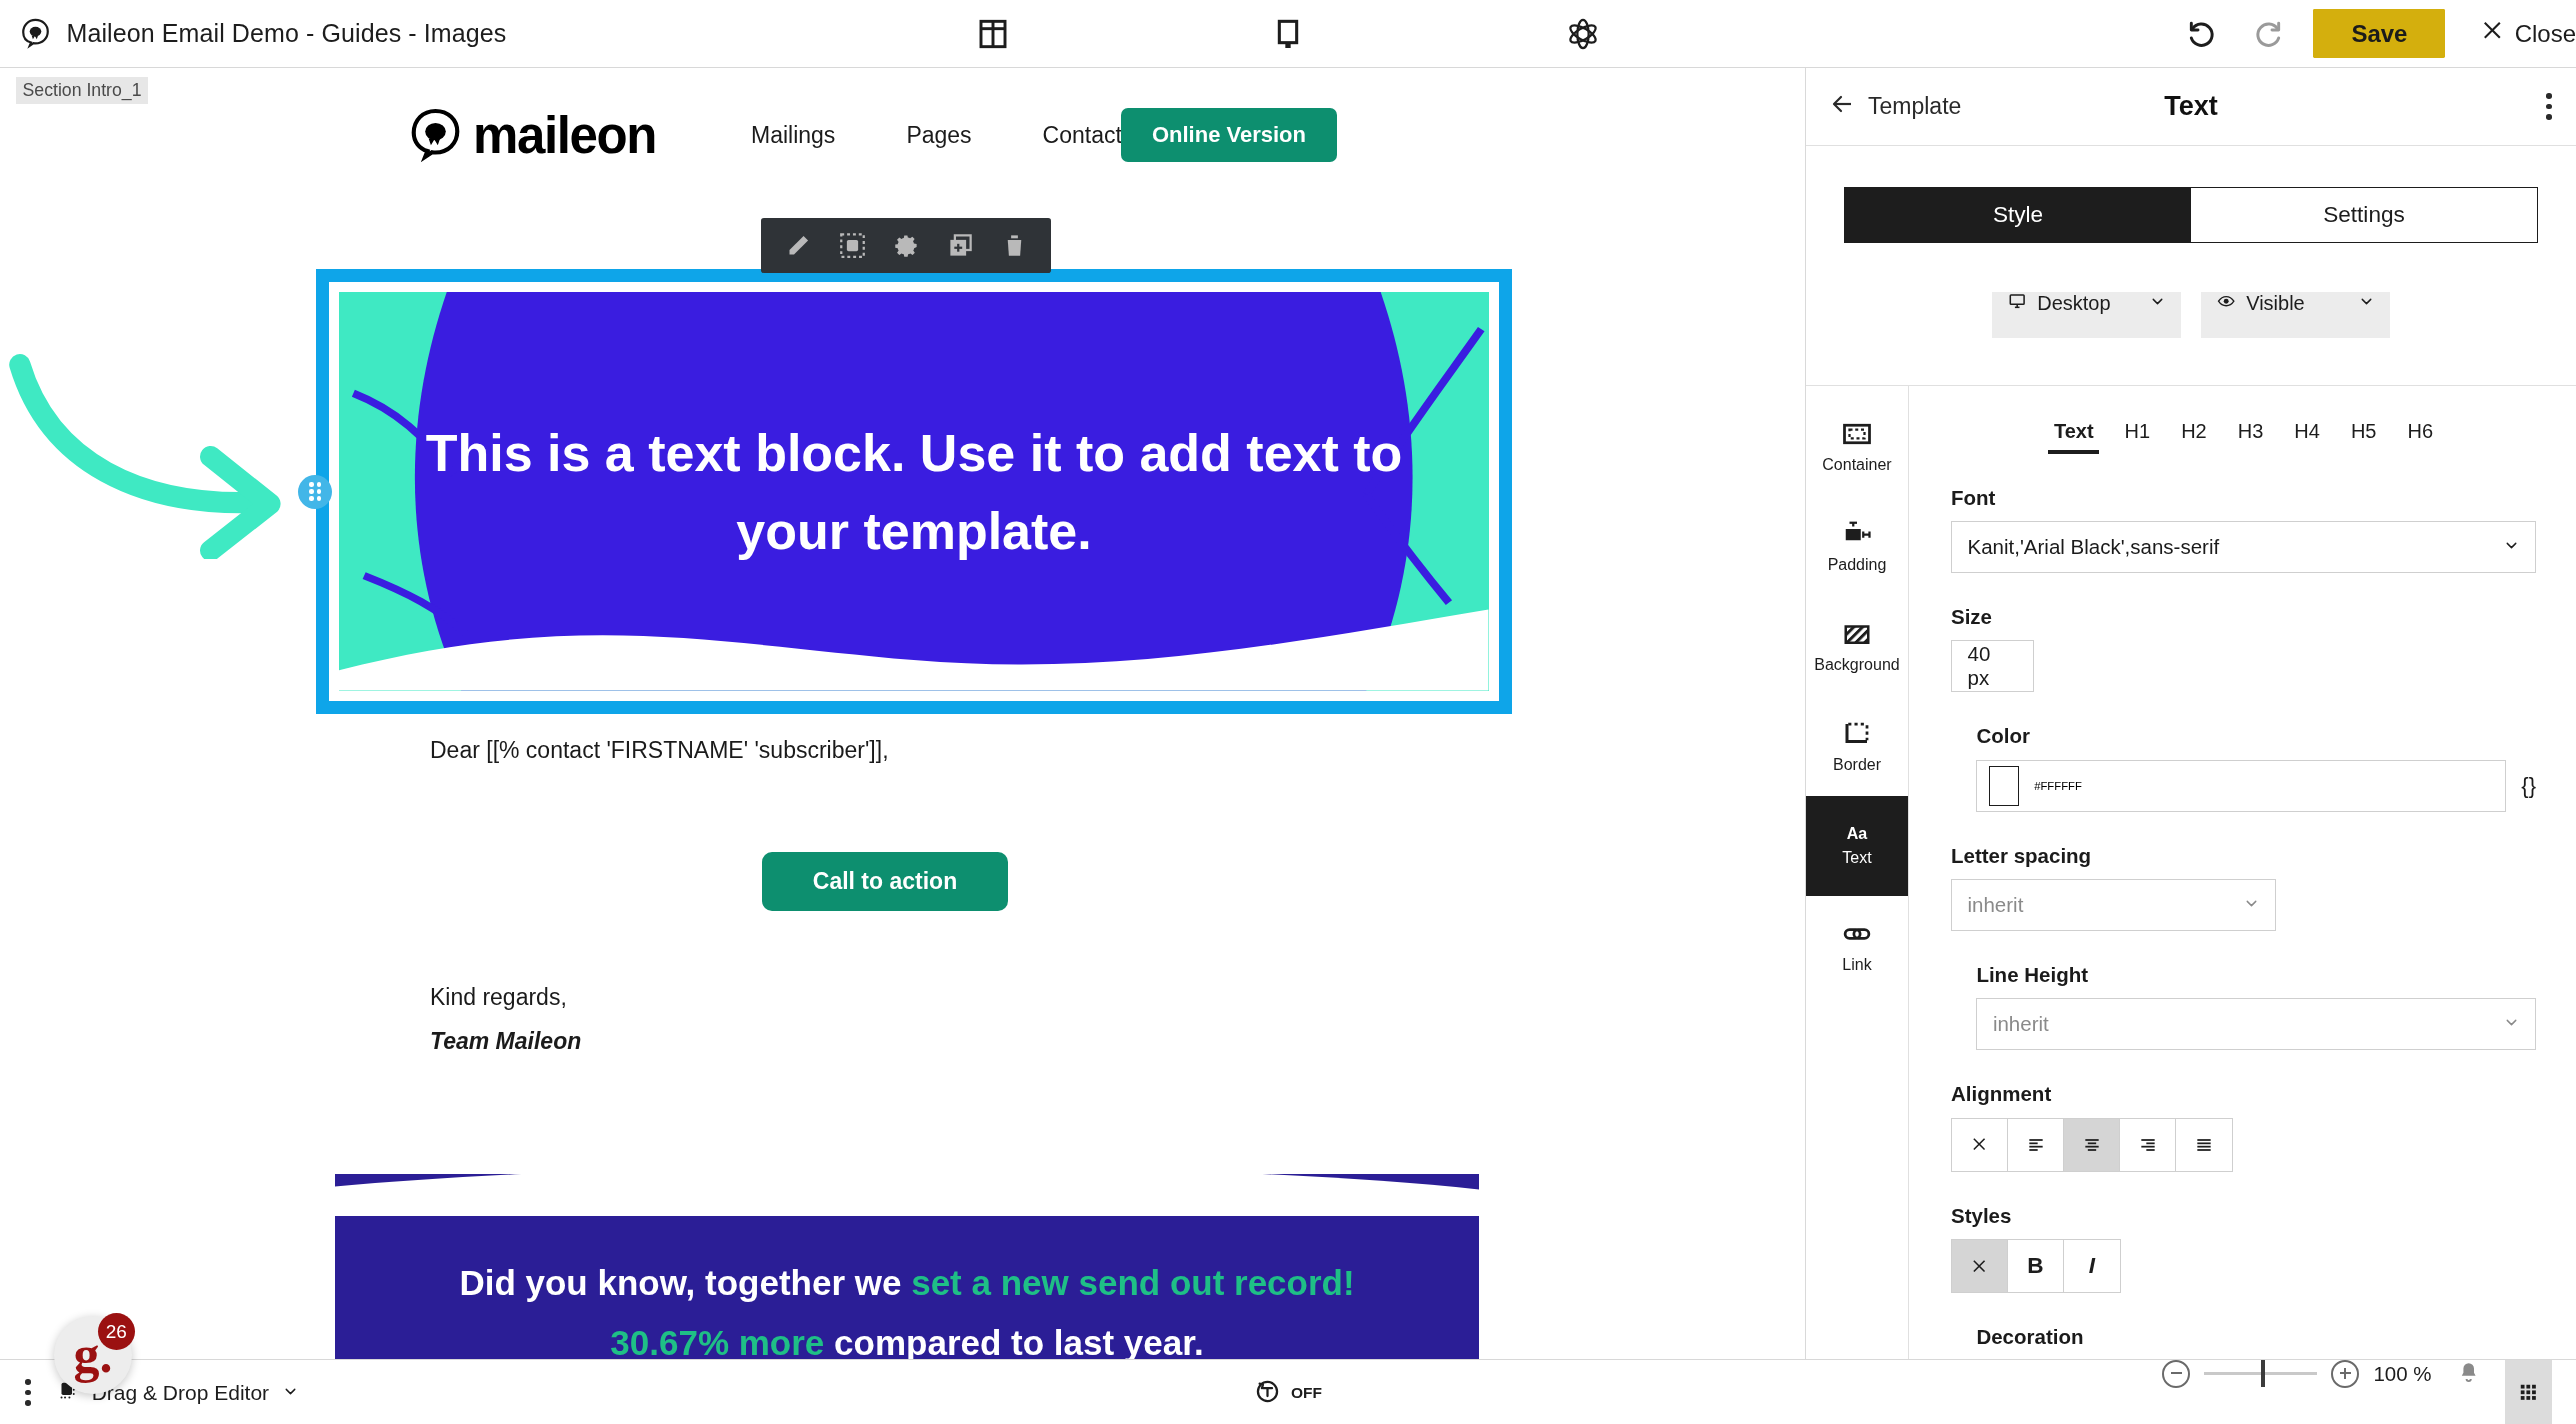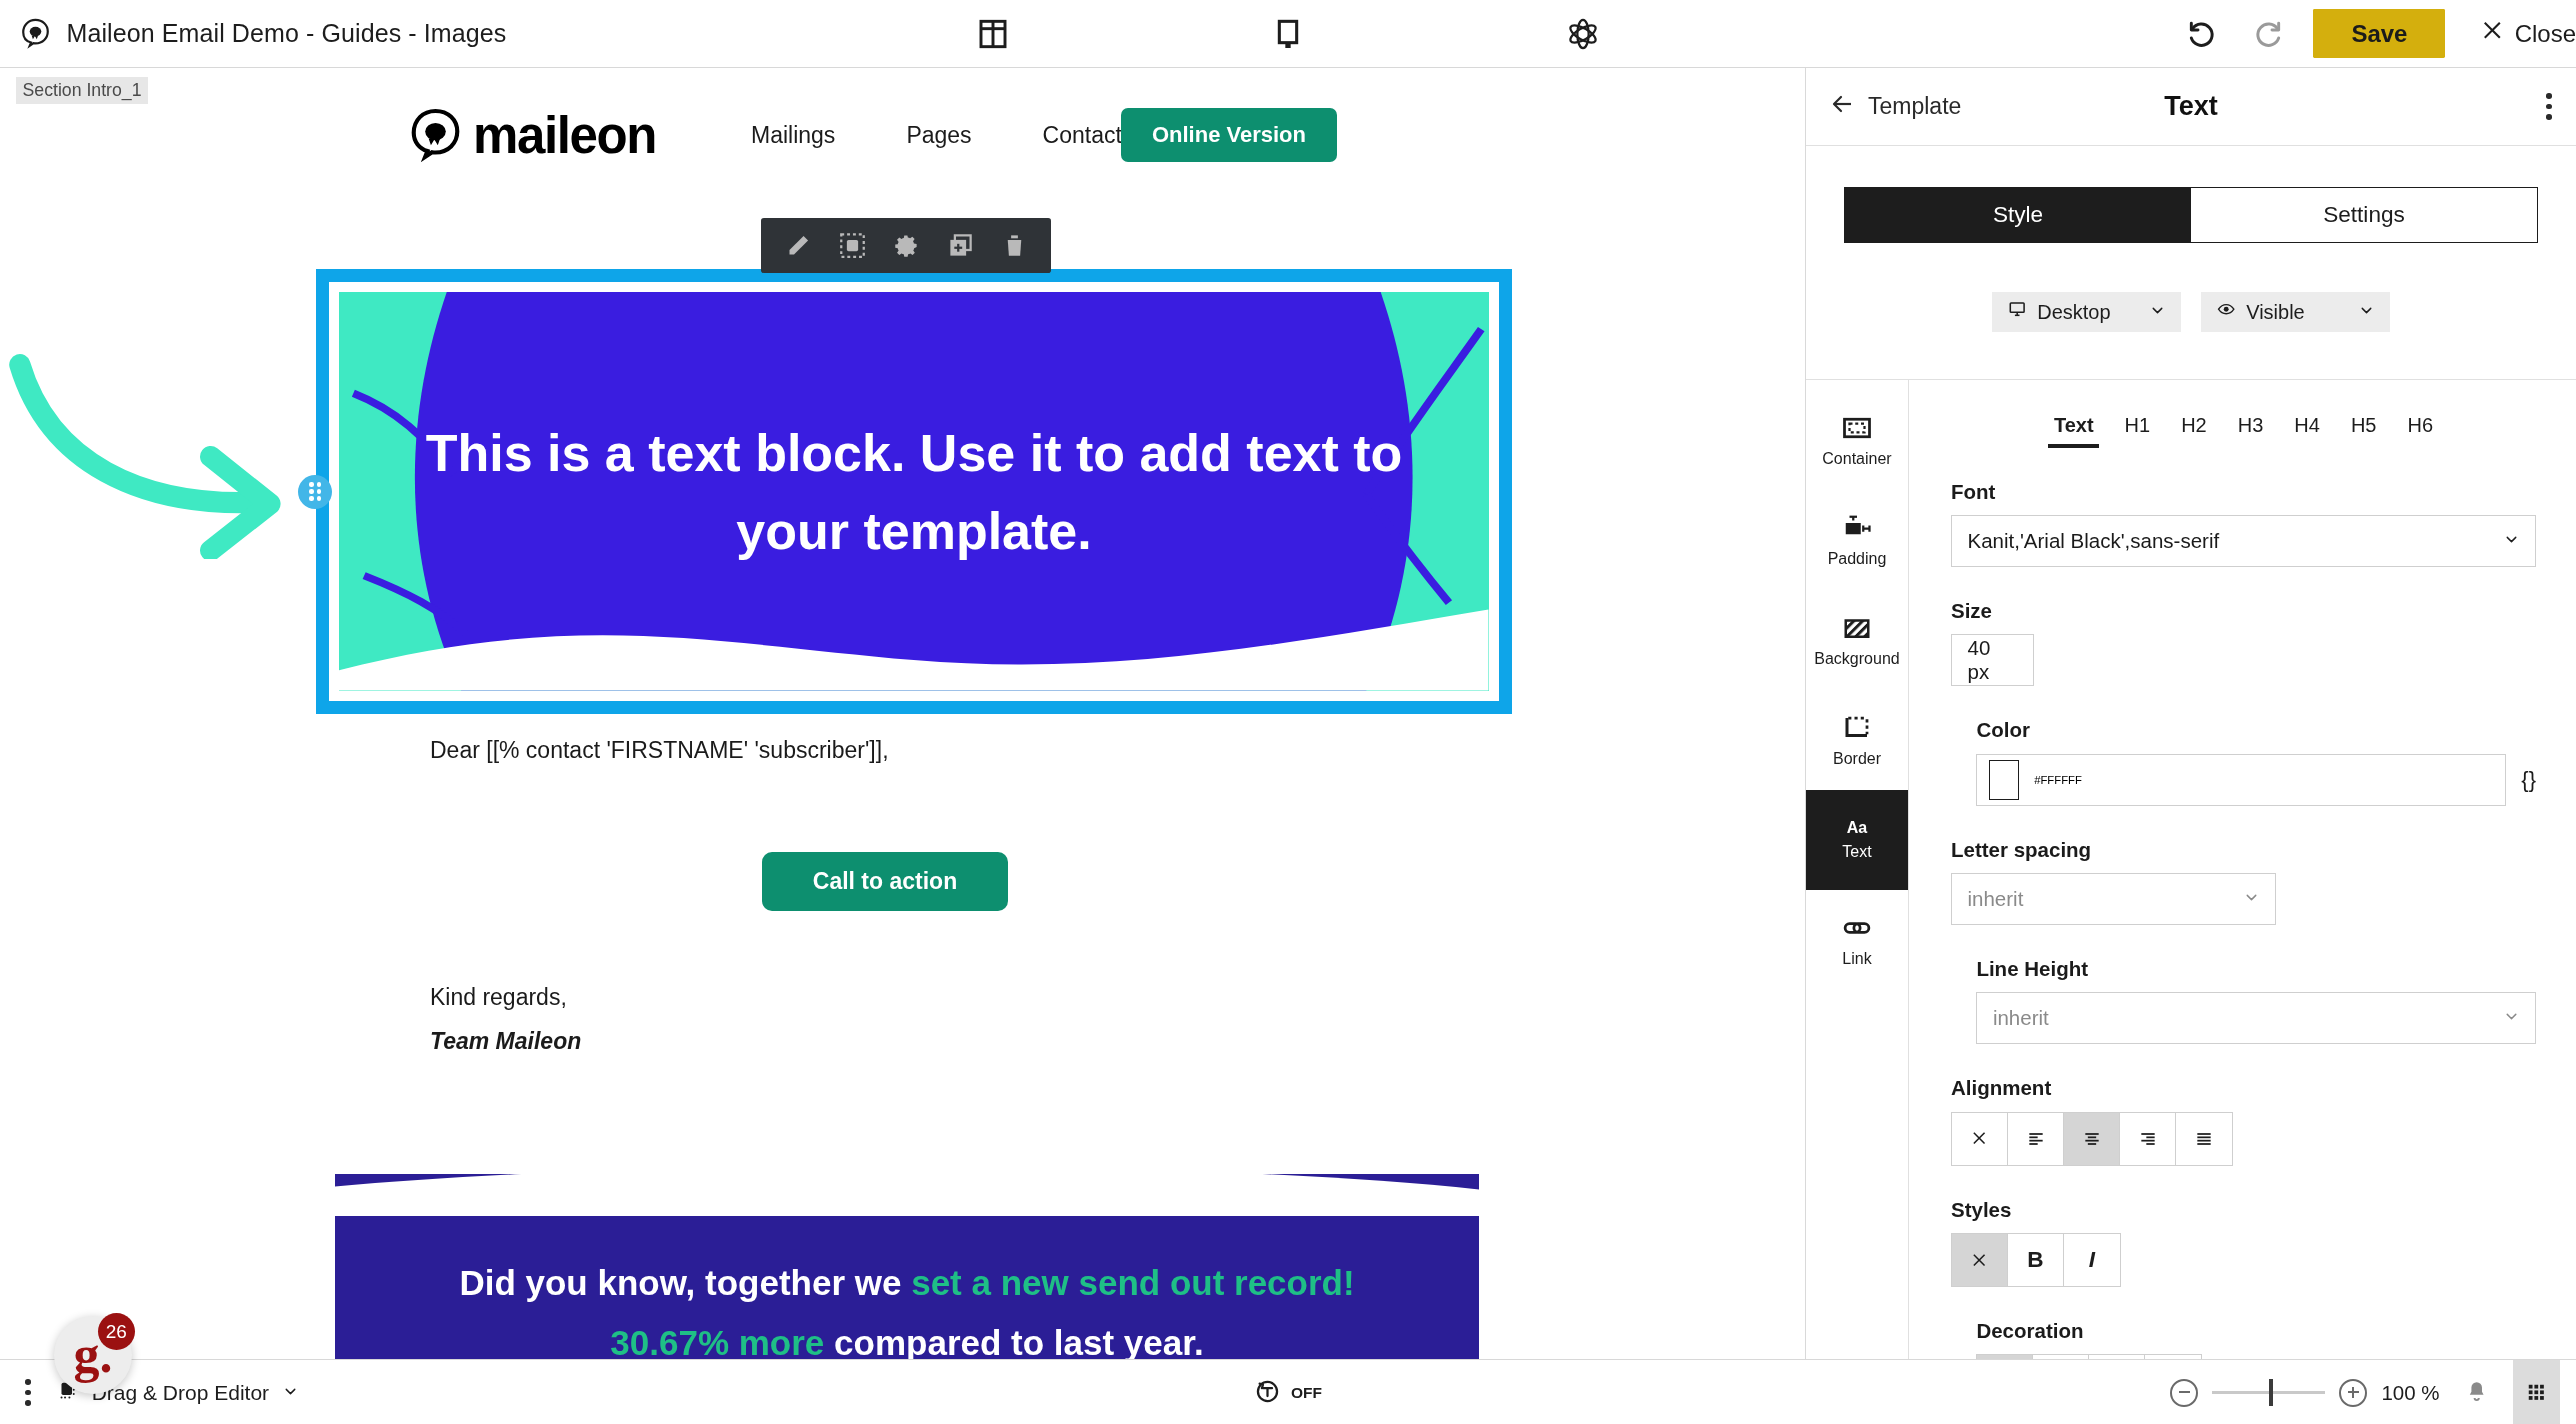--- a/index.html
+++ b/index.html
@@ -190,22 +190,22 @@
   .seg-wrap { padding: 41px 38px 0; }
   .seg { display: flex; border: 1.4px solid #1d1d1d; height: 56px; }
   .seg div {
     flex: 1; display: flex; align-items: center; justify-content: center;
     font-size: 22.6px; cursor: pointer; color: #1d1d1d; background: #ffffff;
   }
   .seg div.active { background: #1d1d1d; color: #ffffff; }
 
   .mini-row { display: flex; gap: 20px; justify-content: center; padding: 49px 0 0; }
   .mini-sel {
-    background: #ececec; border: none; height: 40px; min-width: 189px;
-    display: flex; align-items: center; gap: 11.3px; padding: 0 15.5px;
+    background: #ececec; border: none; height: 46px; min-width: 189px;
+    display: flex; align-items: flex-start; gap: 11.3px; padding: 0 15.5px;
     font-size: 20px; color: #1d1d1d; cursor: pointer;
   }
   .mini-sel .chev { margin-left: auto; }
 
   .panel-split { flex: 1 1 auto; display: flex; min-height: 0; border-top: 1.4px solid #e0e0e0; margin-top: 47px; }
   .rail {
     flex: 0 0 103px; width: 103px;
     border-right: 1.4px solid #e0e0e0;
     padding-top: 10px;
   }
@@ -260,21 +260,21 @@
     background: #ffffff; border-top: 1.4px solid #d8d8d8;
     display: flex; align-items: center; position: relative;
   }
   .bb-left { display: flex; align-items: center; gap: 27px; padding-left: 25.4px; }
   .bb-kebab { display: flex; flex-direction: column; gap: 5px; cursor: pointer; }
   .bb-kebab i { width: 5.6px; height: 5.6px; border-radius: 50%; background: #2a2a2a; display: block; }
   .dd-editor { display: flex; align-items: center; gap: 12.7px; font-size: 21px; color: #1d1d1d; cursor: pointer; }
   .bb-center { position: absolute; left: 0; right: 0; display: flex; justify-content: center; align-items: center; gap: 10px; pointer-events: none; }
   .bb-center > * { pointer-events: auto; }
   .off-label { font-size: 15.5px; font-weight: 700; color: #1d1d1d; }
-  .bb-right { margin-left: auto; display: flex; align-items: center; gap: 24px; padding-right: 16px; }
+  .bb-right { margin-left: auto; display: flex; align-items: flex-start; gap: 24px; padding-right: 24px; }
   .zoom-group { display: flex; align-items: center; gap: 14px; }
   .zoom-circle { width: 28px; height: 28px; border: 2.1px solid #6a6a6a; border-radius: 50%; position: relative; cursor: pointer; }
   .zoom-circle::before { content:""; position:absolute; left: 6.4px; top: 10.6px; width: 11.3px; height: 2.1px; background:#6a6a6a; }
   .zoom-circle.plus::after { content:""; position:absolute; left: 10.6px; top: 6.4px; width: 2.1px; height: 11.3px; background:#6a6a6a; }
   .slider { width: 113px; height: 3.5px; background: #c9c9c9; position: relative; cursor: pointer; }
   .slider i { position: absolute; left: 50%; top: -12px; width: 4.2px; height: 27px; background: #3b3b3b; }
   .zoom-val { font-size: 20.5px; color: #1d1d1d; }
   .grid-btn { width: 47px; height: 66px; background: #dcdcdc; display: flex; align-items: center; justify-content: center; cursor: pointer; }
 
   .g-badge {

